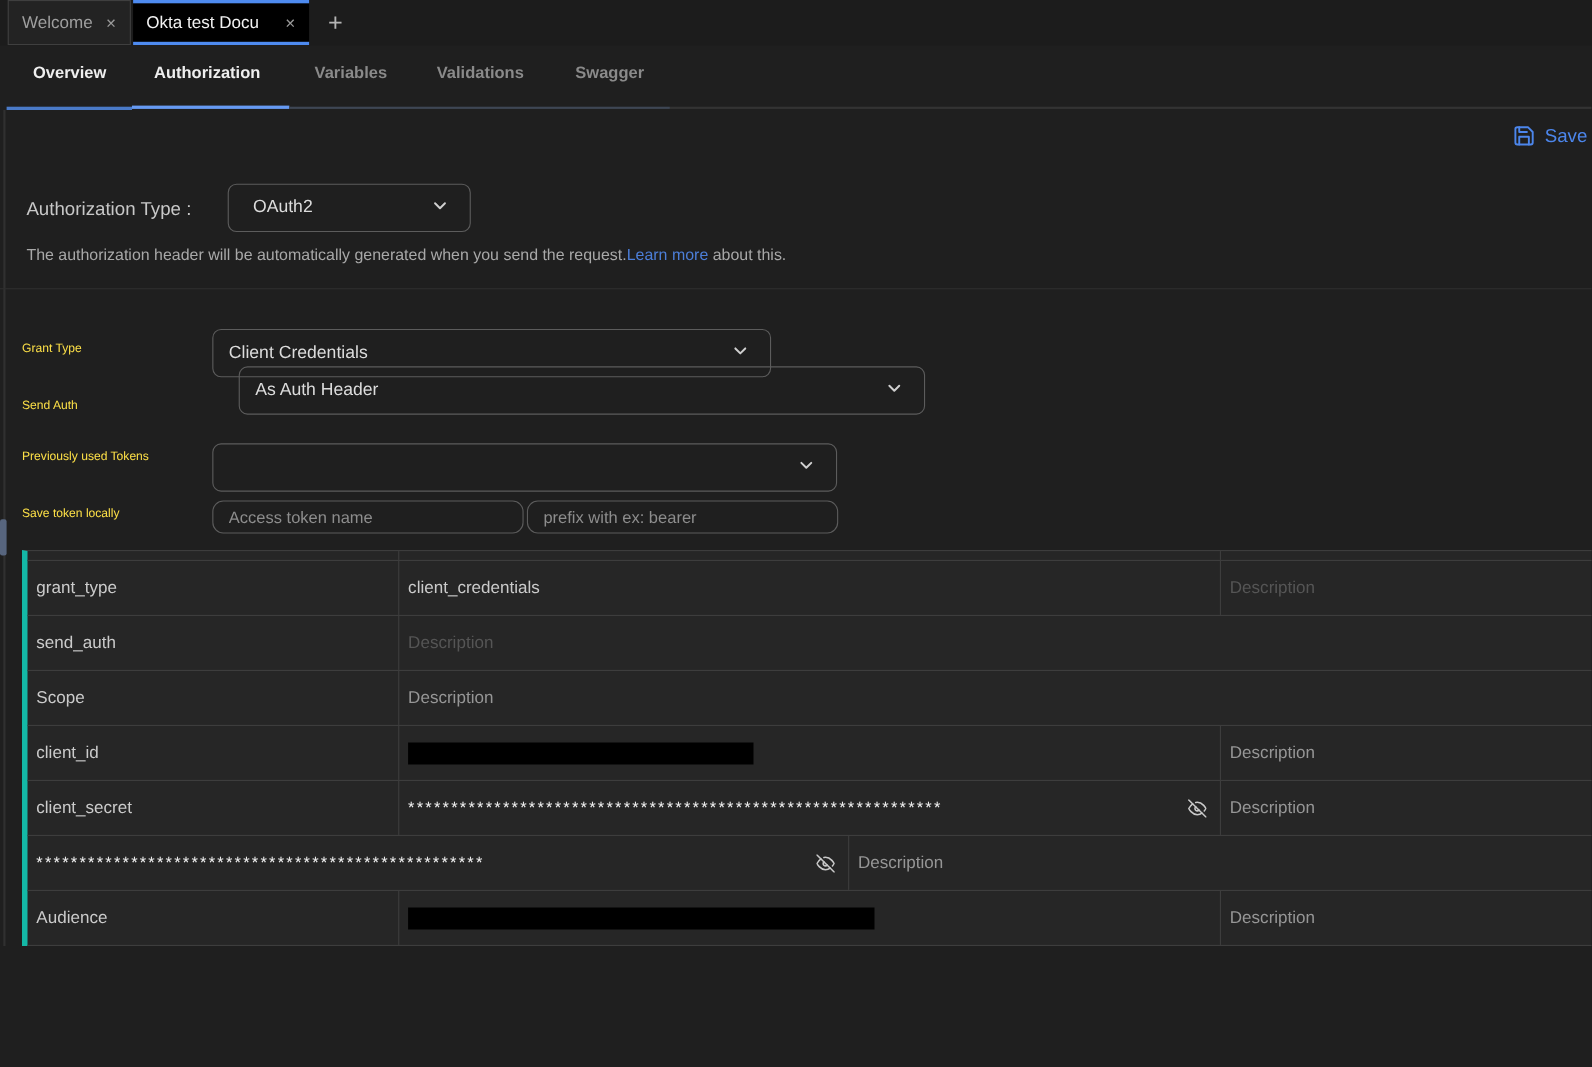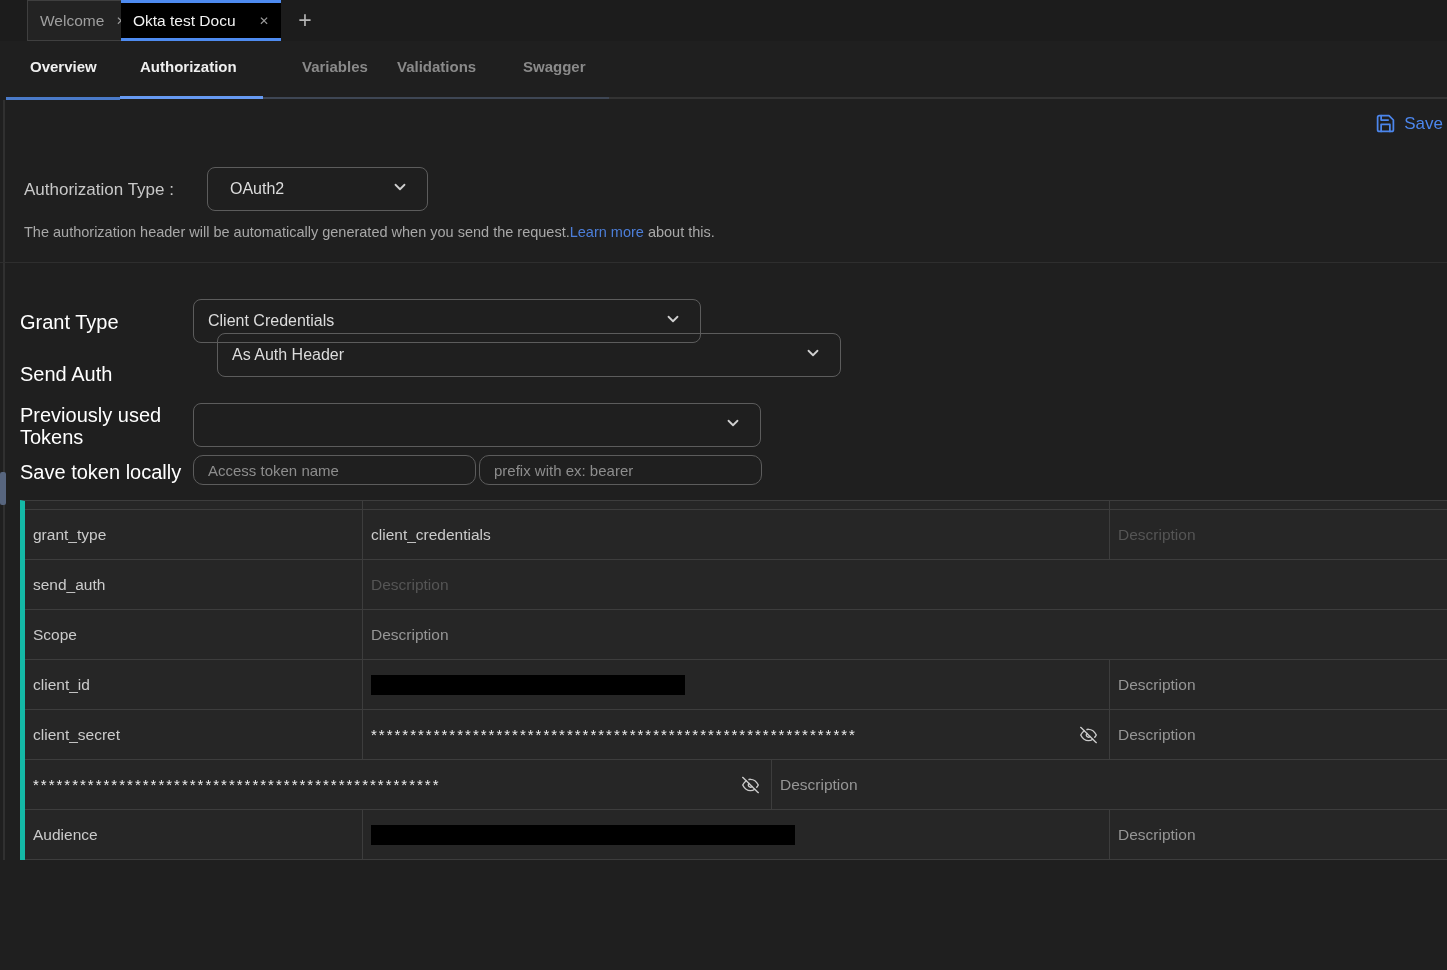--- a/index.html
+++ b/index.html
@@ -7,49 +7,49 @@
   body {
     background:#1f1f1f;
     font-family:"Liberation Sans", sans-serif;
     color:#c6c6c6;
     position:relative;
     overflow:hidden;
   }
   
   .tabbar { position:absolute; left:0; top:0; width:1447px; height:41px; background:#1c1c1c; }
   .ftab { position:absolute; top:0; height:41px; display:flex; align-items:center; gap:10px; padding:0 12px; font-size:15.5px; cursor:pointer; }
-  .ftab.welcome { left:7px; width:112px; background:#232323; border:1px solid #3f3f3f; color:#9f9f9f;margin-left:20px; }
+  .ftab.welcome { left:7px; width:112px; background:#232323; border:1px solid #3f3f3f; color:#9f9f9f; }
   .ftab.active { left:121px; width:160px; background:#000000; border-top:3px solid #4e8bf0; border-bottom:3px solid #4e8bf0; color:#f2f2f2; }
   .ftab .x { font-size:12px; color:#9a9a9a; margin-left:auto; }
   .newtab { position:absolute; left:289px; top:4px; width:32px; height:32px; color:#b5b5b5; font-size:23px; display:flex; align-items:center; justify-content:center; cursor:pointer; }
   
   .subnav { position:absolute; left:0; top:41px; width:1447px; height:59px; background:#1f1f1f; }
   .nav-item { position:absolute; top:17px; font-size:15px; font-weight:bold; color:#8a8a8a; cursor:pointer; }
   .nav-item.on { color:#efefef; }
-  .nv-overview{ left:30px; } .nv-auth{ left:140px; } .nv-vars{ left:286px;margin-left:16px; } .nv-valid{ left:397px; } .nv-swag{ left:523px; }
+  .nv-overview{ left:30px; } .nv-auth{ left:140px; } .nv-vars{ left:286px; } .nv-valid{ left:397px; } .nv-swag{ left:523px; }
   .ul-blue1 { position:absolute; left:6px; top:56px; width:114px; height:3px; background:#4a7ac8; }
   .ul-blue2 { position:absolute; left:120px; top:55px; width:143px; height:3px; background:#669af2; }
   .ul-slate { position:absolute; left:263px; top:56px; width:346px; height:2px; background:#3e4654; }
   .ul-dark  { position:absolute; left:609px; top:56px; width:838px; height:2px; background:#333333; }
   
   .rail { position:absolute; left:3px; top:100px; width:2px; height:760px; background:#303030; }
   .rail-thumb { position:absolute; left:0; top:472px; width:6px; height:33px; background:#57657e; border-radius:2px; }
   
   .savebtn { position:absolute; right:4px; top:113px; display:flex; align-items:center; gap:8px; color:#4c86ec; font-size:17px; cursor:pointer; }
   .savebtn svg { display:block; }
   
   .auth-label { position:absolute; left:24px; top:180px; font-size:17px; color:#c8c8c8; }
   .dd { position:absolute; border:1px solid #5c5c5c; border-radius:8px; background:transparent; display:flex; align-items:center; color:#dcdcdc; font-size:16px; cursor:pointer; }
   .dd .chev { margin-left:auto; margin-right:18px; color:#cfcfcf; }
   .dd-auth { left:207px; top:167px; width:221px; height:44px; padding-left:22px; }
   .hint { position:absolute; left:24px; top:224px; font-size:14.5px; color:#a8a8a8; }
   .hint a { color:#4c7ed8; text-decoration:none; cursor:pointer; }
   .divider { position:absolute; left:0; top:262px; width:1447px; height:1px; background:#2e2e2e; }
   
-  .flabel { position:absolute; left:20px; font-size:20px; color:#ffffff; }
+  .flabel { position:absolute; left:20px; font-size:11px; color:#fde047; }
   .lb-grant{ top:311px; } .lb-send{ top:363px; } .lb-prev{ top:404px; width:150px; line-height:22px; } .lb-save{ top:461px; }
   .dd-grant{ left:193px; top:299px; width:508px; height:44px; padding-left:14px;gap:25px; }
   .dd-send { left:193px; top:333px; width:624px; height:44px; padding-left:14px;margin-left:24px; }
   .dd-prev { left:193px; top:403px; width:568px; height:44px; padding-left:14px; }
   .tkinput { position:absolute; top:455px; height:30px; width:283px; background:transparent; border:1px solid #5c5c5c; border-radius:10px; color:#dcdcdc; font-size:15px; padding:0 14px; font-family:"Liberation Sans", sans-serif; outline:none; }
   .tkinput::placeholder { color:#8d8d8d; }
   .in-name{ left:193px; } .in-prefix{ left:479px; }
   
   .ptable { position:absolute; left:20px; top:500px; width:1427px; background:#262626; border-top:1px solid #3d3d3d; border-left:5px solid #14b8a6; }
   .trow { display:flex; width:100%; border-bottom:1px solid #3d3d3d; height:50px; }

